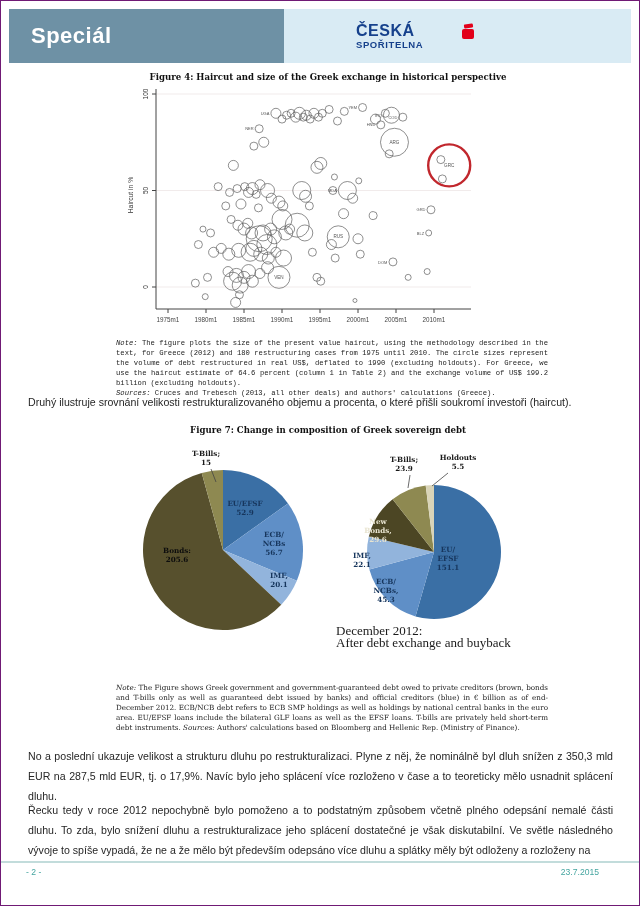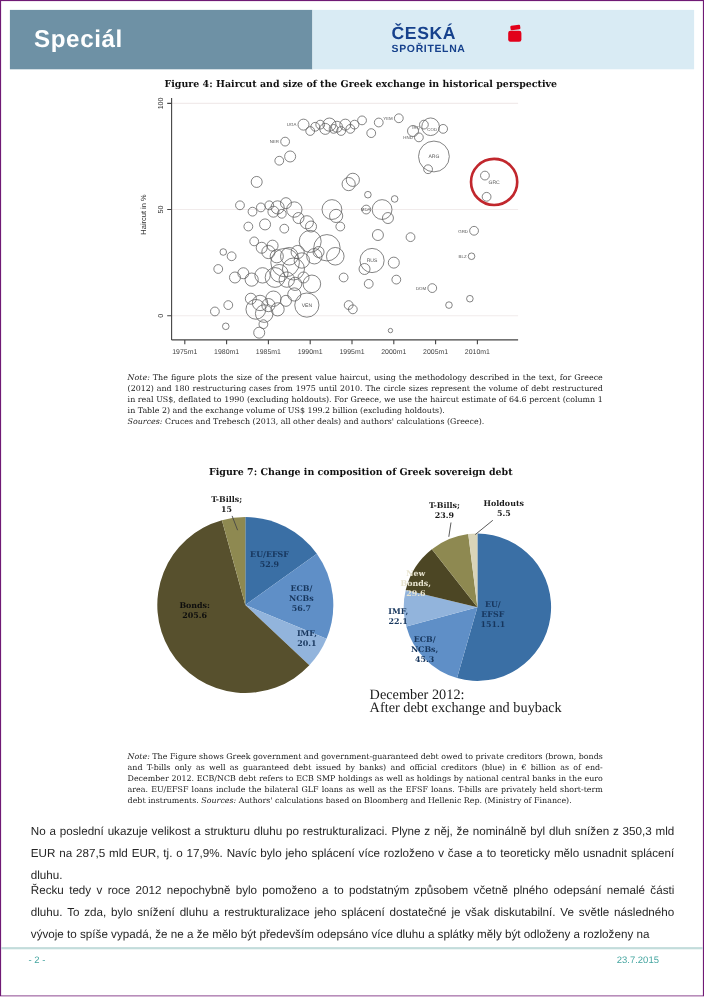--- a/index.html
+++ b/index.html
@@ -5,33 +5,33 @@
   html,body{margin:0;padding:0;background:#ffffff;}
   body{font-family:"Liberation Sans",sans-serif;}
   #page{position:relative;width:638px;height:904px;background:#ffffff;border:1px solid #701a75;overflow:hidden;}
 
   
   #header{position:absolute;left:8px;top:8px;right:8px;height:54px;display:flex;}
   #header .bar-dark{width:275px;background:#6e91a5;display:flex;align-items:center;}
   #header .bar-dark .title{color:#ffffff;font-size:22px;font-weight:bold;padding-left:22px;letter-spacing:.5px;}
   #header .bar-light{flex:1;background:#d9ebf4;display:flex;align-items:center;}
   .brand{margin-left:72px;line-height:1;}
-  .brand-row{display:flex;align-items:center;gap:43px;}
+  .brand-row{display:flex;align-items:flex-end;gap:43px;}
   .brand-l1{color:#16418c;font-weight:bold;font-size:16px;letter-spacing:.5px;}
   .brand-l2{color:#16418c;font-weight:bold;font-size:9.5px;letter-spacing:.6px;margin-top:1px;}
   .cs-icon{width:15px;height:15px;margin-left:3px;position:relative;display:inline-block;}
   .cs-icon .lid{position:absolute;left:3px;top:0;width:9px;height:4px;background:#e2001a;border-radius:1px;transform:rotate(-8deg);}
   .cs-icon .box{position:absolute;left:1px;top:5px;width:12px;height:10px;background:#e2001a;border-radius:2px;}
 
   .fig-title{position:absolute;left:0;right:0;text-align:center;font-family:"DejaVu Serif","Liberation Serif",serif;font-weight:bold;font-size:8.6px;color:#111;margin-left:16px;}
   #fig4-title{top:71px;}
   #fig7-title{top:424px;}
 
   .note-block{position:absolute;left:115px;width:432px;font-family:"DejaVu Serif","Liberation Serif",serif;font-size:7.2px;line-height:10px;color:#222;text-align:justify;}
-  #fig4-note{top:337px;}
+  #fig4-note{top:337px;font-family:Liberation Mono, monospace;}
   #fig7-note{top:682px;}
   .note-label{font-style:italic;}
 
   .body-para{position:absolute;left:27px;right:26px;font-size:10.6px;line-height:20px;color:#262626;text-align:justify;}
   #para1{top:393px;line-height:16px;}
   #para2{top:745px;}
   #para3{top:799px;}
 
   #scatter-wrap{position:absolute;left:118px;top:86px;width:365px;height:255px;}
   #pie-before-wrap{position:absolute;left:130px;top:443px;width:185px;height:235px;}
@@ -233,20 +233,21 @@
 
   <div class="note-block" id="fig4-note">
     <div>
       <span class="note-label">Note:</span><span> The figure plots the size of the present value haircut, using the methodology described in the text, for Greece (2012) and 180 restructuring cases from 1975 until 2010. The circle sizes represent the volume of debt restructured in real US$, deflated to 1990 (excluding holdouts). For Greece, we use the haircut estimate of 64.6 percent (column 1 in Table 2) and the exchange volume of US$ 199.2 billion (excluding holdouts).</span>
     </div>
     <div>
       <span class="note-label">Sources:</span><span> Cruces and Trebesch (2013, all other deals) and authors' calculations (Greece).</span>
     </div>
   </div>
 
+  <div class="body-para" id="para1">Druhý ilustruje srovnání velikosti restrukturalizovaného objemu a procenta, o které přišli soukromí investoři (haircut).</div>
 
   <div class="fig-title" id="fig7-title">Figure 7: Change in composition of Greek sovereign debt</div>
 
   <div id="pie-before-wrap">
     <svg id="pie-before-svg" width="185" height="235" viewBox="0 0 185 235">
         <path d="M92,106 L92.00,26.00 A80,80 0 0 1 157.02,59.39 Z" fill="#3a6fa5"></path>
         <path d="M92,106 L157.02,59.39 A80,80 0 0 1 165.84,136.79 Z" fill="#5f8fc7"></path>
         <path d="M92,106 L165.84,136.79 A80,80 0 0 1 150.23,160.86 Z" fill="#92b4dc"></path>
         <path d="M92,106 L150.23,160.86 A80,80 0 1 1 70.73,28.88 Z" fill="#57502d"></path>
         <path d="M92,106 L70.73,28.88 A80,80 0 0 1 92.00,26.00 Z" fill="#8e8951"></path>

